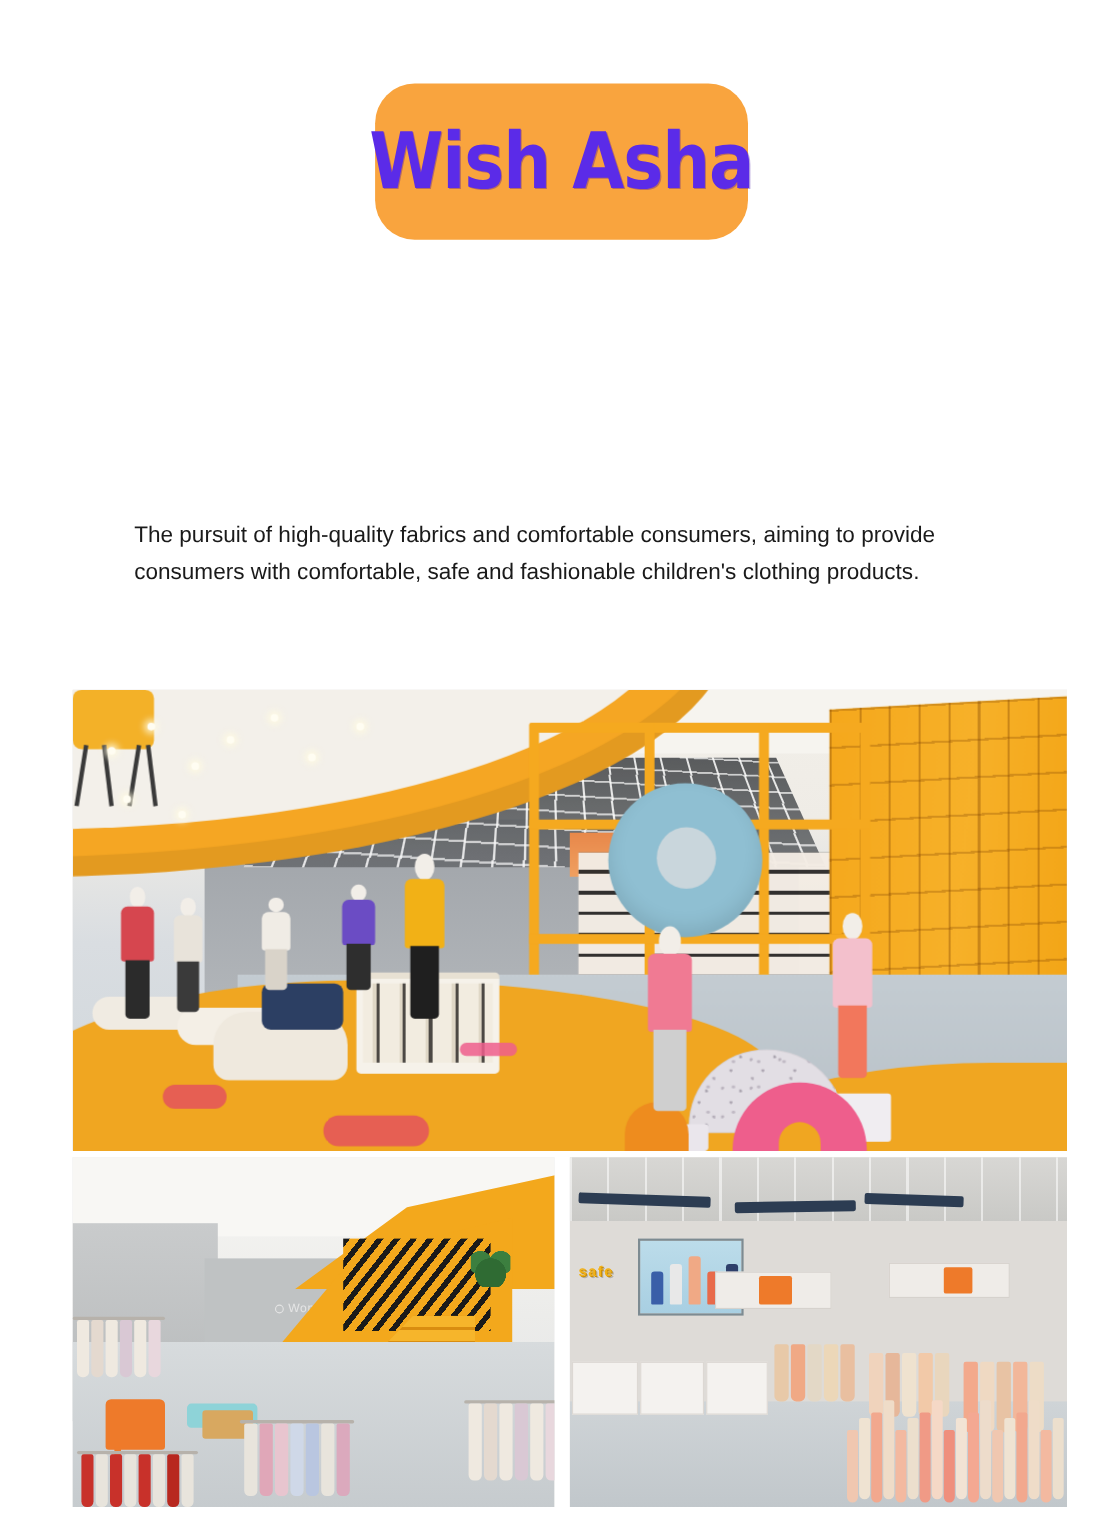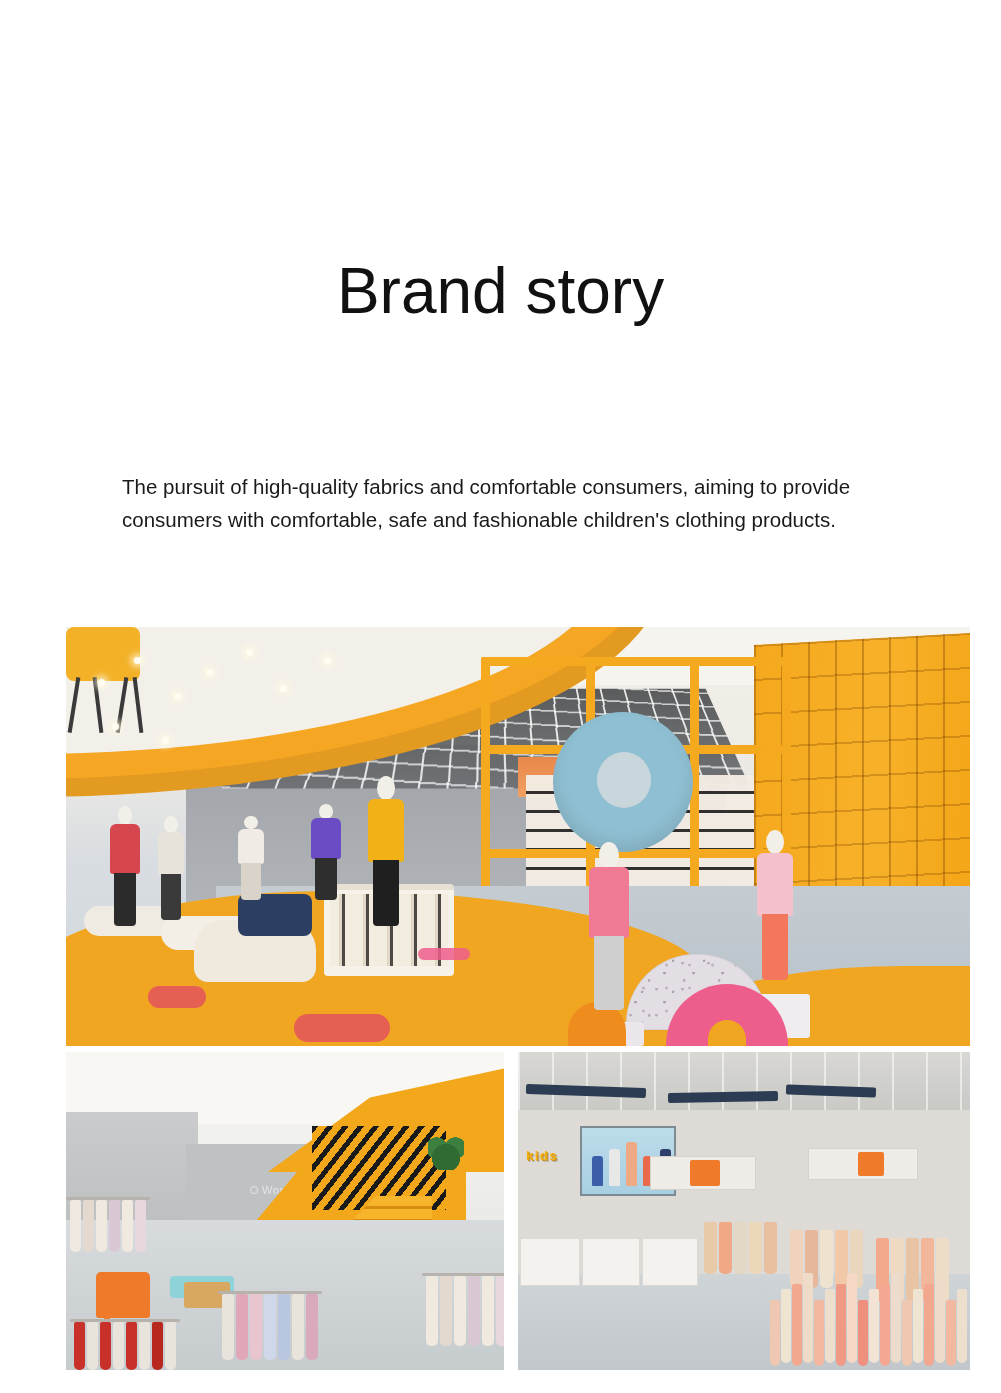--- a/index.html
+++ b/index.html
@@ -348,22 +348,26 @@
   .br-shelf { position: absolute; background: #efece8; border: 1px solid #d6d2cd; }
   .br-poster { position: absolute; background: #EE7A2A; border-radius: 2px; }
   .br-floor { position: absolute; left: 0; bottom: 0; width: 100%; height: 96px; background: linear-gradient(180deg,#cfd4d7,#c1c7cb); }
   .br-fixture { position: absolute; background: #f4f2ef; border: 1px solid #dcd8d3; }
 </style>
 </head>
 <body>
 
 <div class="page">
 
-
-  <h1 class="headline">Brand story</h1>
+  <div class="logo-wrap">
+    <div class="logo-badge">
+      <span class="logo-text">Wish Asha</span>
+    </div>
+  </div>
+
 
 
   <p class="bodytext">The pursuit of high-quality fabrics and comfortable consumers, aiming to provide consumers with comfortable, safe and fashionable children's clothing products.</p>
 
   <div class="gallery">
 
     <div class="photo photo-hero">
       <div class="scene">
         <div class="hero-bg"></div>
         <div class="hero-ceiling-white"></div>
@@ -527,21 +531,21 @@
       <div class="scene">
         <div class="br-bg"></div>
         <div class="br-wall"></div>
         <div class="br-ceiling"></div>
         <div class="br-ceilgrid"></div>
 
         <div class="br-beam" style="left:8px;top:34px;width:120px;transform:rotate(2deg)"></div>
         <div class="br-beam" style="left:150px;top:40px;width:110px;transform:rotate(-1deg)"></div>
         <div class="br-beam" style="left:268px;top:34px;width:90px;transform:rotate(2deg)"></div>
 
-        <div class="br-kids-sign">kids</div>
+        <div class="br-kids-sign">safe</div>
 
         <div class="br-screen">
           <div class="br-screen-figs" id="right-screen-figs">
               <div class="br-fig" style="left: 4px; width: 11px; height: 30px; background: rgb(58, 95, 168);"></div>
               <div class="br-fig" style="left: 21px; width: 11px; height: 37px; background: rgb(232, 232, 232);"></div>
               <div class="br-fig" style="left: 38px; width: 11px; height: 44px; background: rgb(240, 169, 133);"></div>
               <div class="br-fig" style="left: 55px; width: 11px; height: 30px; background: rgb(232, 106, 74);"></div>
               <div class="br-fig" style="left: 72px; width: 11px; height: 37px; background: rgb(46, 63, 107);"></div>
             </div>
         </div>

